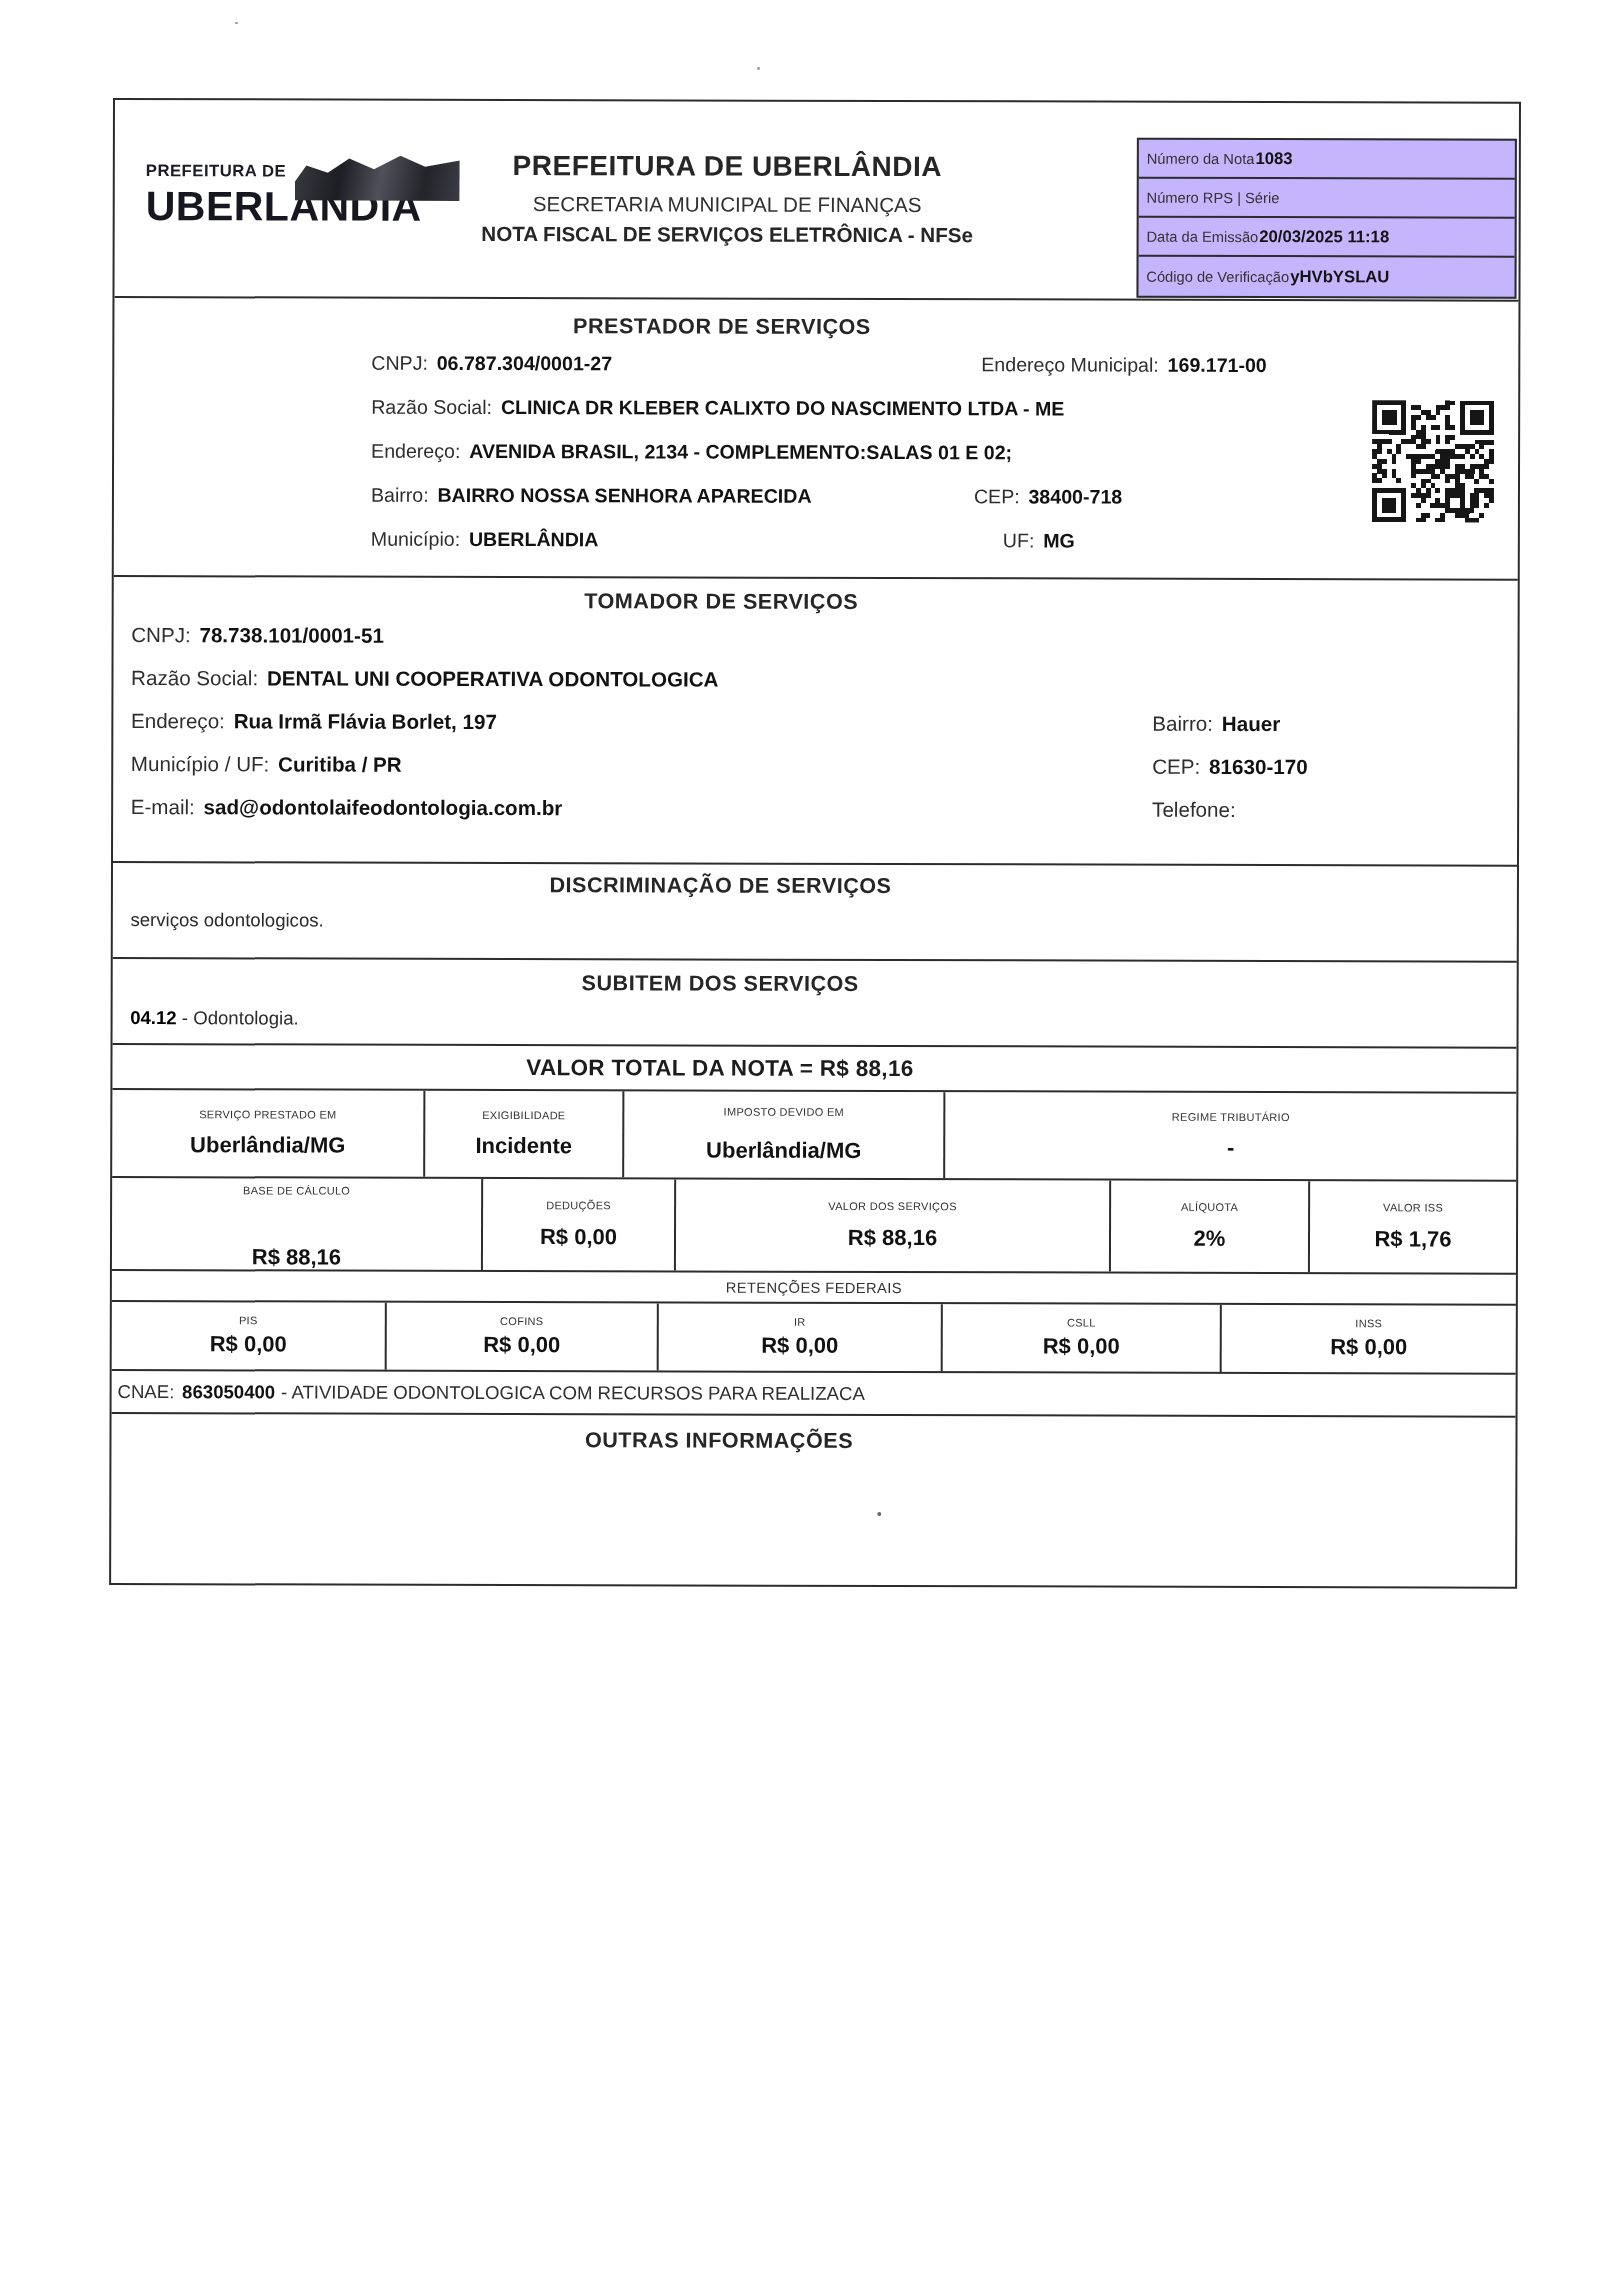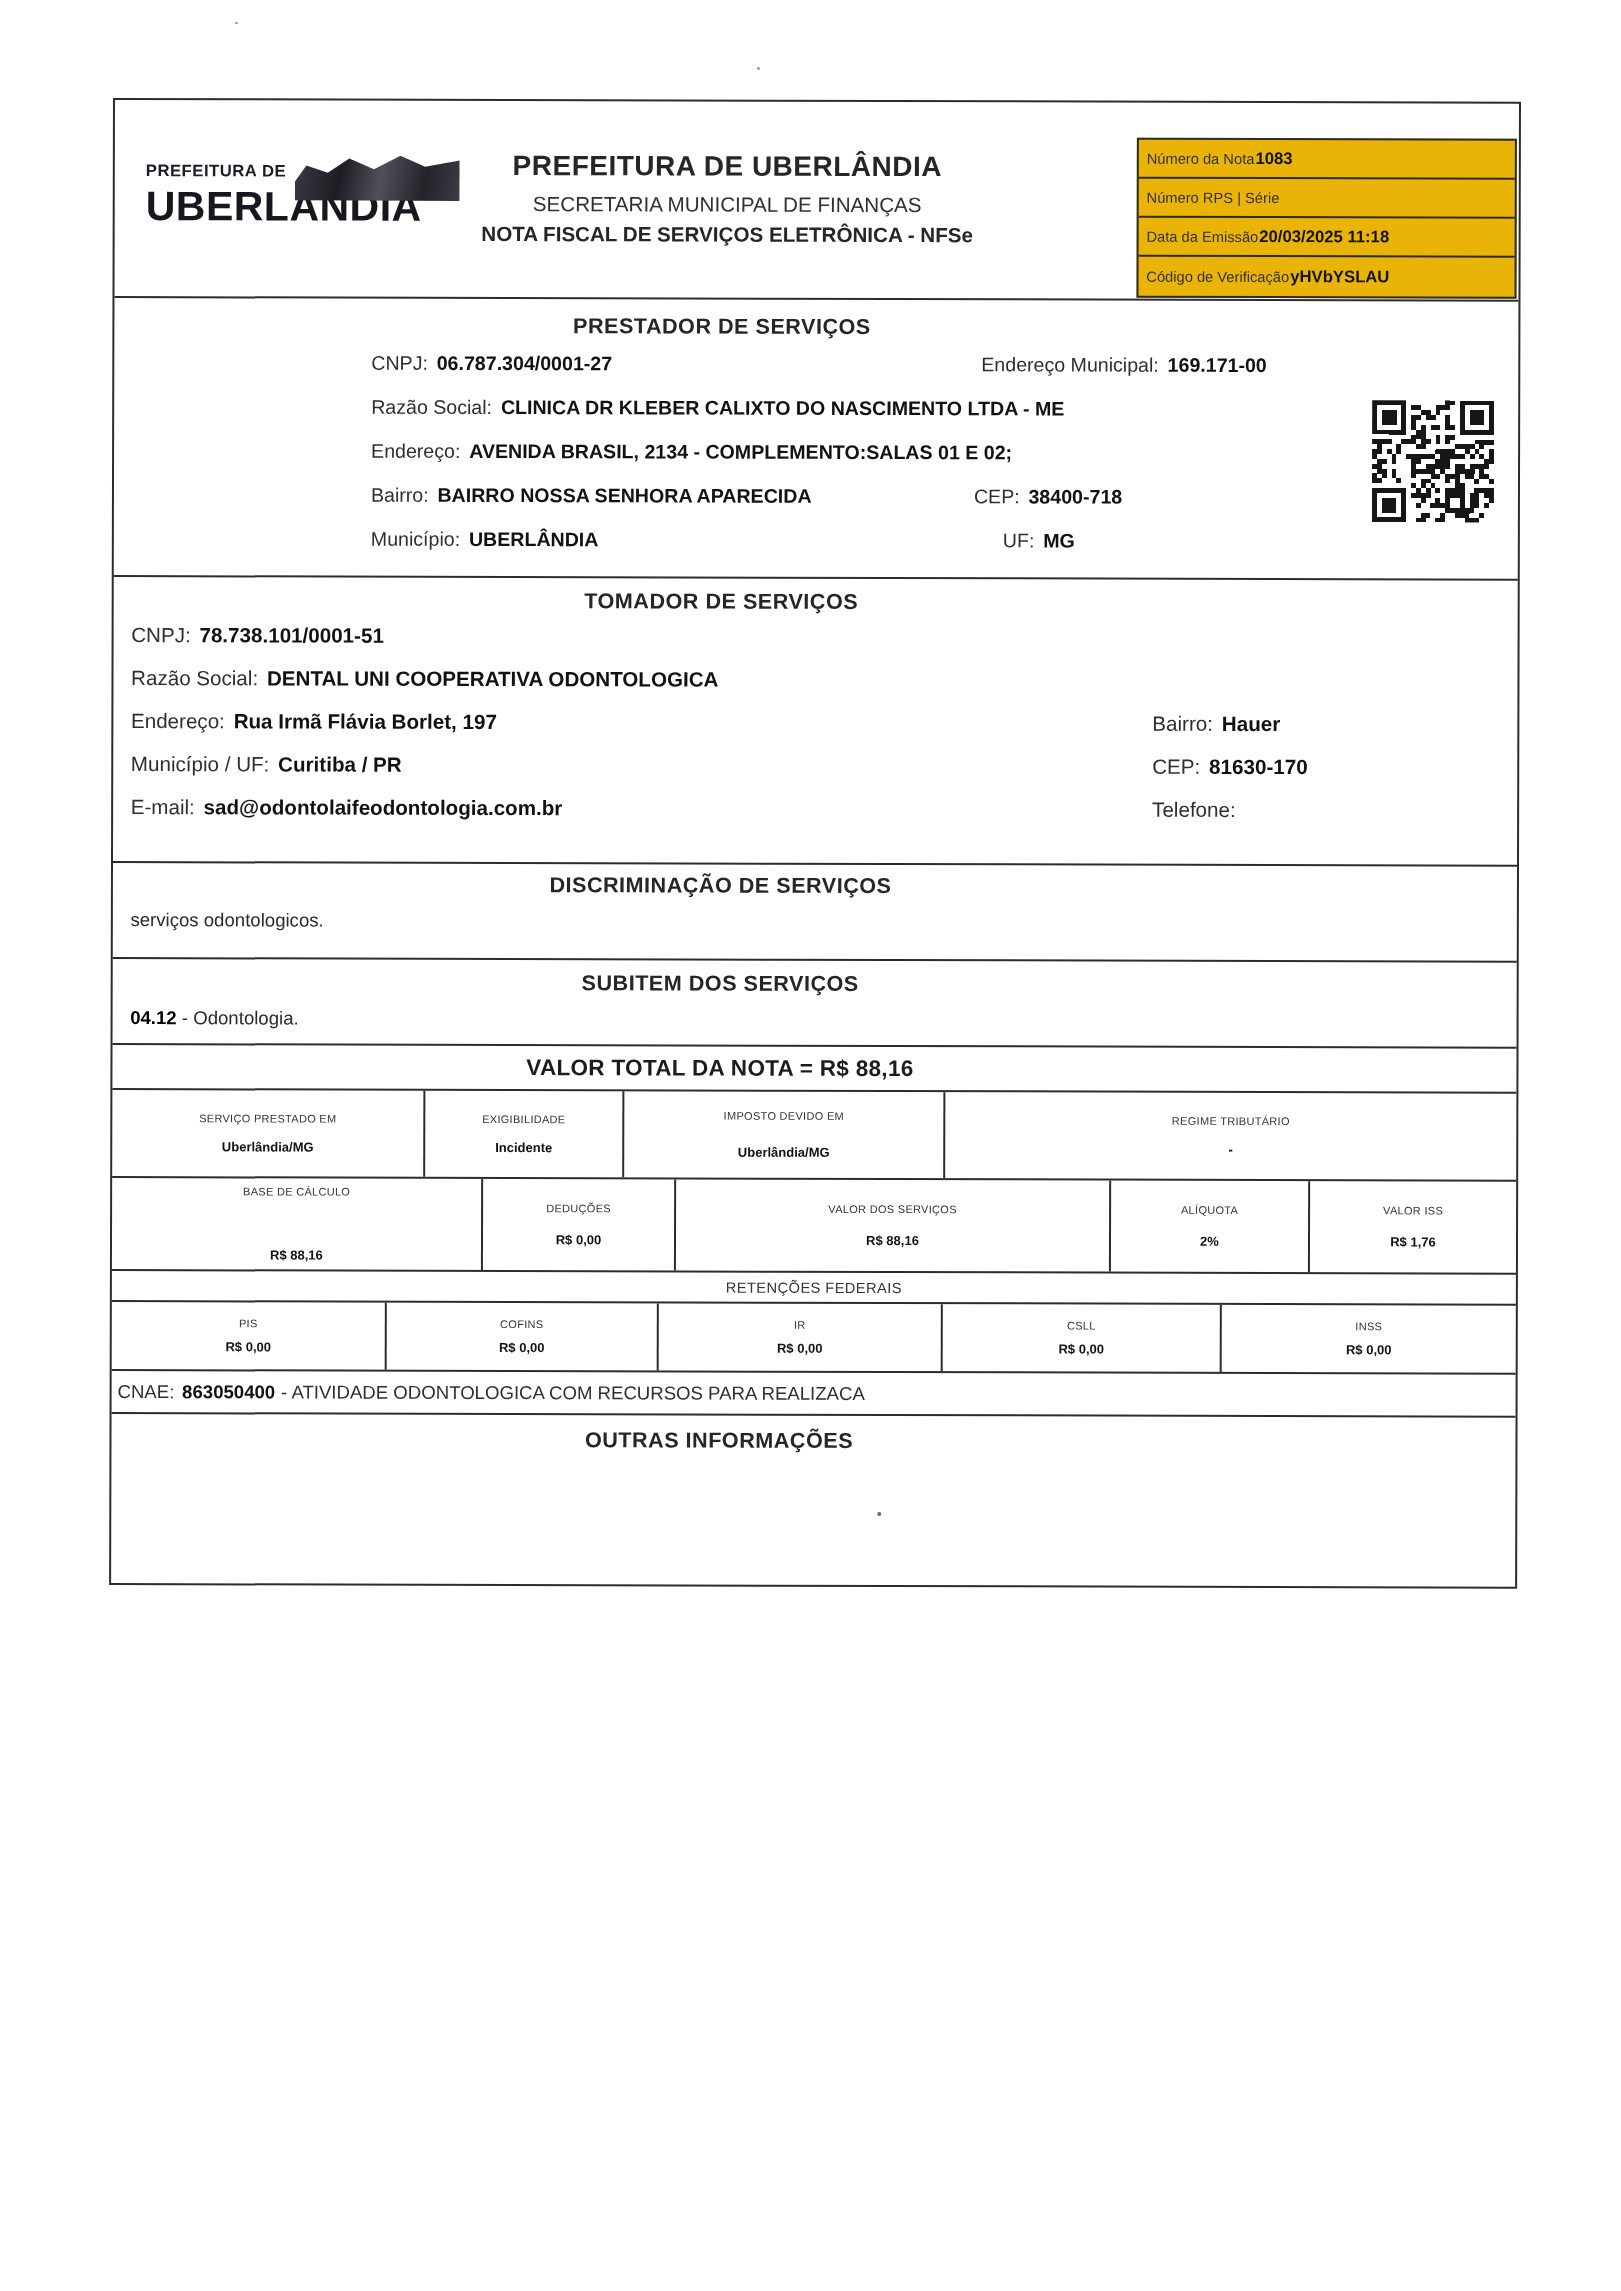--- a/index.html
+++ b/index.html
@@ -28,21 +28,21 @@
   .logo-emblem {
     position: absolute; left: 149px; top: -5.9px; width: 165px; height: 45px;
     background: linear-gradient(100deg,#3a3a42 0%,#1d1d24 28%,#50505a 52%,#23232a 78%,#3c3c44 100%);
     clip-path: polygon(0 58%, 7% 22%, 20% 38%, 33% 6%, 48% 30%, 64% 0, 79% 24%, 100% 10%, 100% 100%, 0 100%);
   }
   .logo-large { font-size: 41px; font-weight: 800; letter-spacing: 0.5px; color: #17171f; margin-top: 2px; }
   .titles { position: absolute; left: 230px; top: 49px; width: 765px; text-align: center; }
   .title1 { font-size: 28px; font-weight: bold; color: #262626; letter-spacing: 0.5px; }
   .title2 { font-size: 20.6px; color: #303030; margin-top: 9.8px; }
   .title3 { font-size: 20.6px; font-weight: bold; color: #262626; margin-top: 5.9px; }
-  .infobox { position: absolute; right: 2px; top: 35px; width: 380px; border: 2px solid #2c2c2c; background: #eab308; }
+  .infobox { position: absolute; right: 2px; top: 35px; width: 380px; border: 2px solid #2c2c2c; background: #c4b5fd; }
   .info-row { height: 39px; border-bottom: 2px solid #2c2c2c; display: flex; align-items: center; padding: 0 7.8px; white-space: nowrap; overflow: hidden; }
   .info-row:last-child { border-bottom: none; }
   .info-label { font-size: 14.7px; color: #333; }
   .info-value { font-size: 16.7px; font-weight: bold; color: #141414; margin-left: 1px; }
 
   
   .sec-title { width: 1215px; text-align: center; font-weight: bold; font-size: 21.6px; color: #262626; letter-spacing: 0.5px; }
   .lab { color: #2e2e2e; }
   .val { font-weight: bold; color: #121212; margin-left: 8.8px; }
   .line { position: relative; white-space: nowrap; }
@@ -73,21 +73,21 @@
   .subitem .sec-title { padding-top: 9.8px; }
   .subitem .free-text b { color: #000000; margin-top: 23px; }
   .valor-band { height: 45px; display: flex; align-items: center; }
   .valor-text { width: 1215px; text-align: center; font-size: 22.5px; font-weight: bold; color: #1c1c1c; letter-spacing: 0.3px; }
 
   
   .tax-row { display: flex; border-bottom: 2px solid #2c2c2c; }
   .tax-cell { border-right: 2px solid #2c2c2c; display: flex; flex-direction: column; align-items: center; justify-content: space-evenly; padding: 5.9px 3.9px; text-align: center; }
   .tax-cell:last-child { border-right: none; flex: 1; }
   .tax-label { font-size: 11px; color: #333; letter-spacing: 0.3px; }
-  .tax-value { font-size: 13px; font-weight: bold; color: #121212; }
+  .tax-value { font-size: 22px; font-weight: bold; color: #121212; }
   .row1 { height: 88px; }
   .row2 { height: 93px; }
   .row3 { height: 69px; }
   .row1 .c1 { width: 313px; } .row1 .c2 { width: 199px; } .row1 .c3 { width: 321px; gap: 12px; } .row1 .c4 { width: 266px; }
   .row2 .c1 { width: 371px; gap: 48px; } .row2 .c2 { width: 193px; } .row2 .c3 { width: 435px; } .row2 .c4 { width: 199px; }
   .row3 .c1 { width: 275px; } .row3 .c2 { width: 272px; } .row3 .c3 { width: 284px; } .row3 .c4 { width: 279px; }
   .ret-band { height: 31px; border-bottom: 2px solid #2c2c2c; display: flex; align-items: center; justify-content: center; }
   .ret-title { font-size: 14.7px; color: #333; letter-spacing: 0.4px; }
 
   

